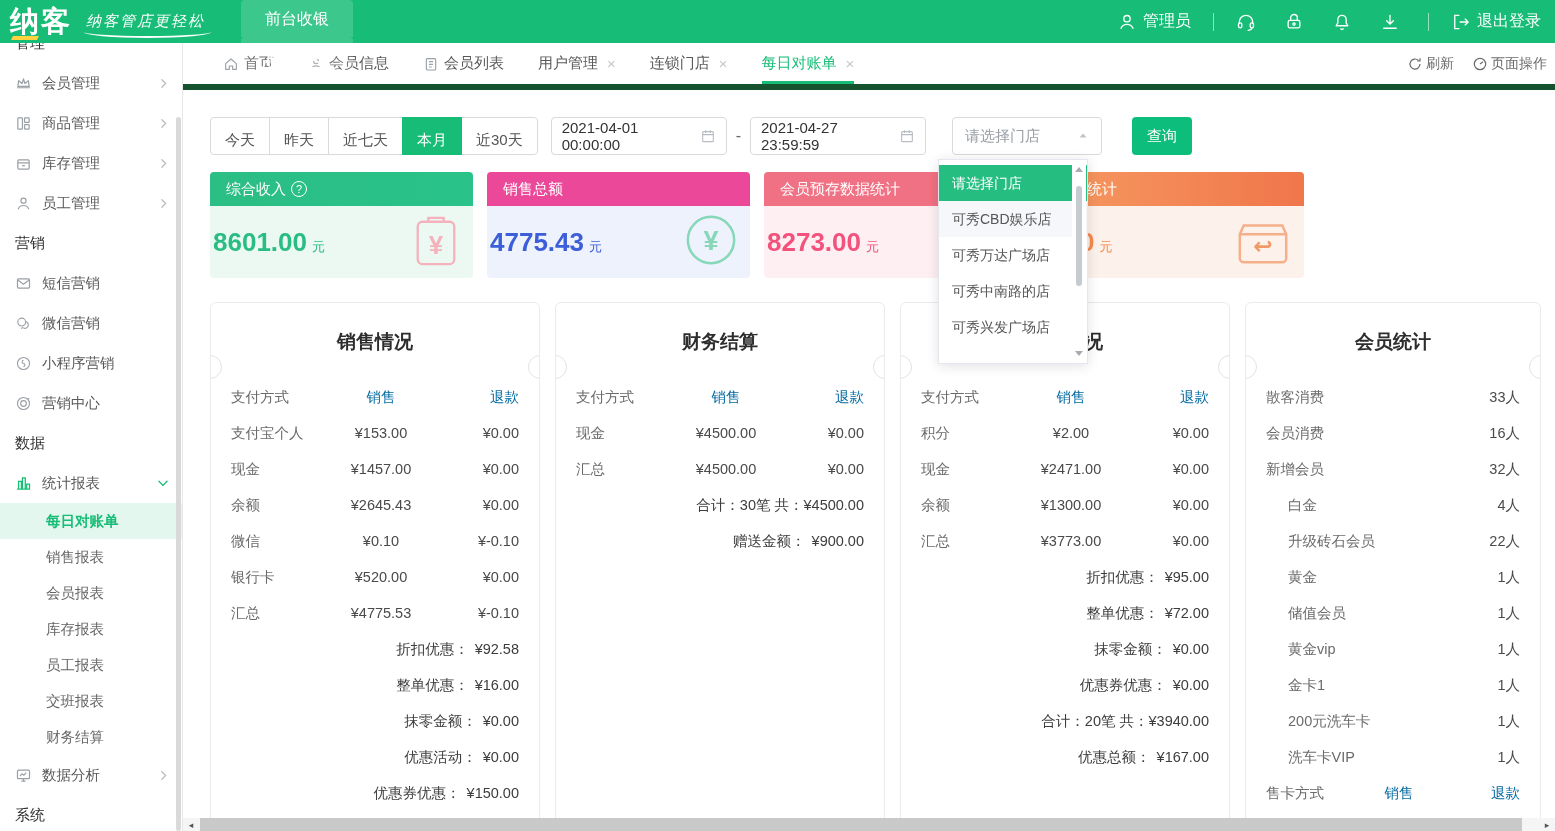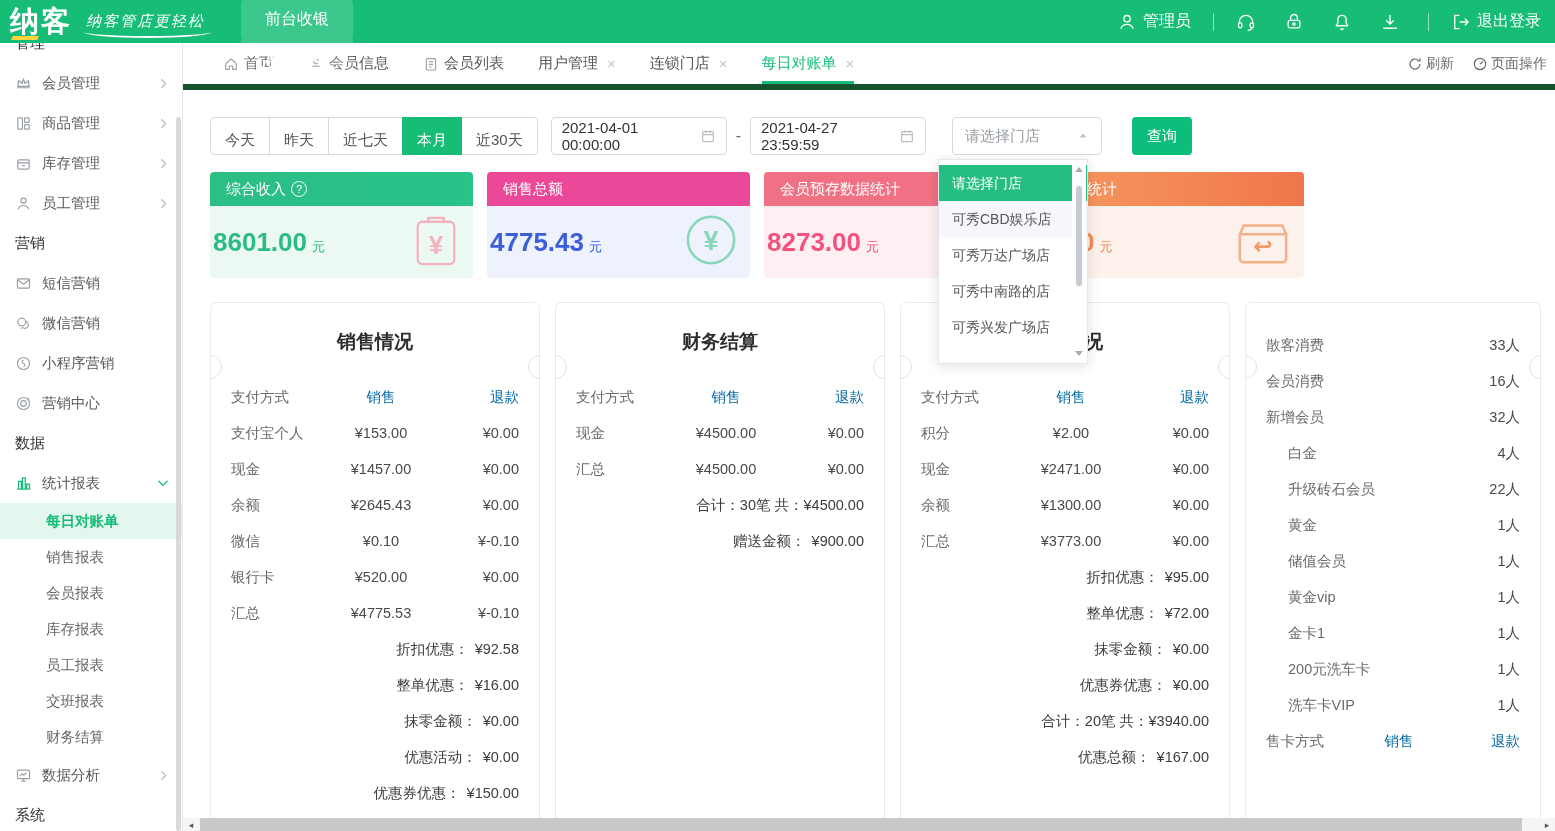--- a/index.html
+++ b/index.html
@@ -634,20 +634,21 @@
             <div class="trow totalrow">合计：20笔 共：¥3940.00</div>
             <div class="trow sumrow">
               <span>优惠总额：</span>
               <span class="sum-val">¥167.00</span>
             </div>
           </div>
      </div>
         <div class="panel last">
        <span class="notch nl"></span>
        <span class="notch nr"></span>
+       <div class="ptitle">会员统计</div>
        <div class="ptable">
             <div class="trow kvrow">
               <span class="kv-l">散客消费</span>
               <span class="kv-v">33人</span>
             </div>
             <div class="trow kvrow">
               <span class="kv-l">会员消费</span>
               <span class="kv-v">16人</span>
             </div>
             <div class="trow kvrow">

